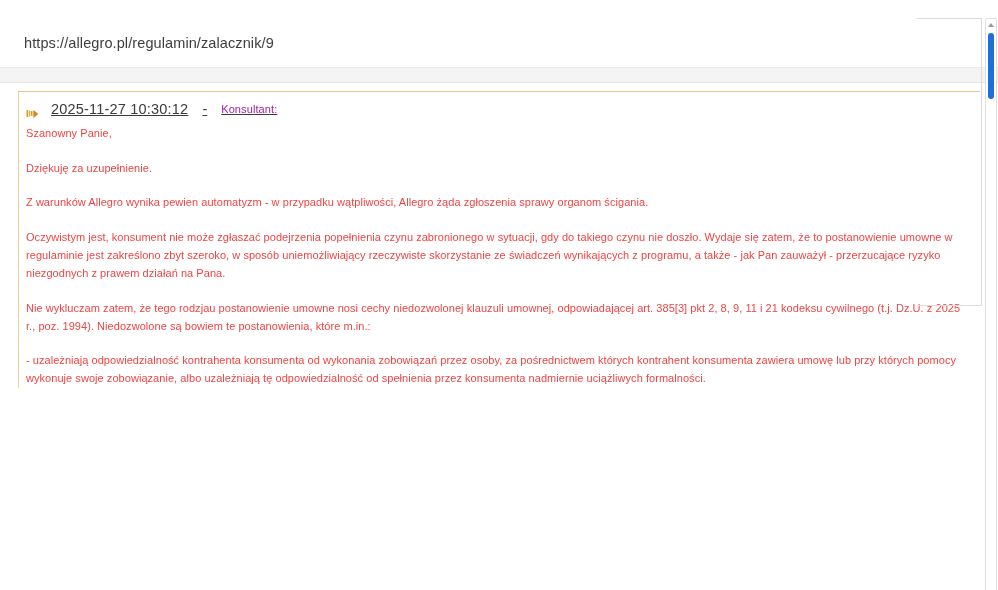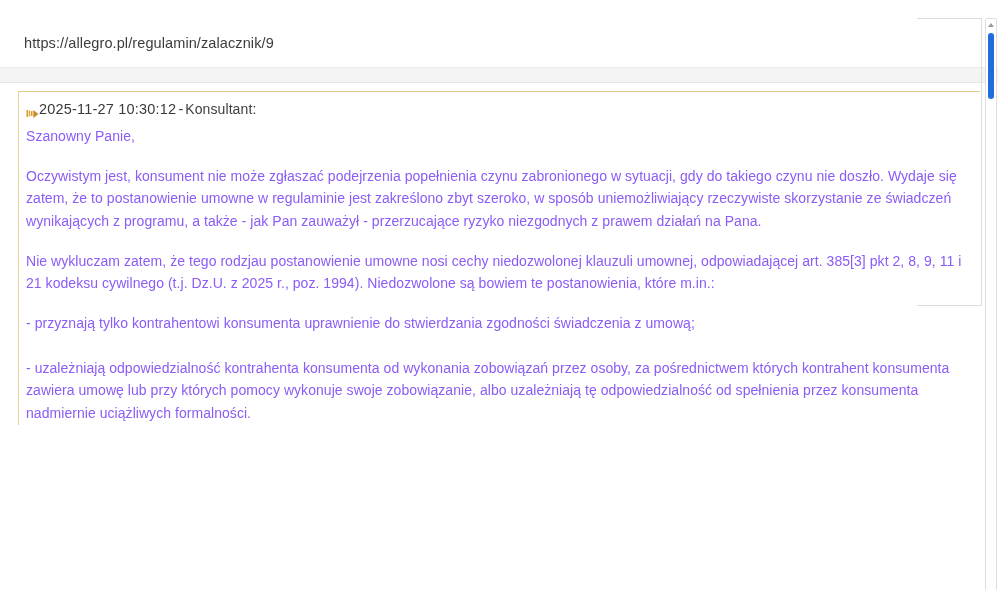--- a/index.html
+++ b/index.html
@@ -56,59 +56,60 @@
     border-left: 1px solid #e8d49a;
     padding: 0 0 0 0;
     background: #ffffff;
     width: 962px;
     box-sizing: border-box;
   }
 
   .msg-header {
     display: flex;
     align-items: center;
-    gap: 0;
+    gap: 12px;
     padding: 9px 4px 8px 7px;
     white-space: nowrap;
+    text-decoration: underline;
   }
   .arrow-icon {
     display: inline-block;
     width: 13px;
     height: 10px;
     flex: 0 0 auto;
     position: relative;
     top: 1px;
   }
   .msg-date {
     font-size: 14.5px;
     color: #3a3a3a;
     letter-spacing: 0.2px;
   }
   .msg-dash {
     font-size: 14.5px;
     color: #3a3a3a;
     padding: 0 2px;
   }
   .msg-author {
-    font-size: 14px;
-    color: #404040;
+    font-size: 11px;
+    color: #a21caf;
     letter-spacing: 0.1px;
     text-decoration: none;
     font-weight: 500;
   }
 
   .msg-body {
     padding: 0 10px 0 7px;
   }
 
   .msg-body p {
     margin: 0 0 18px 0;
-    font-size: 14px;
+    font-size: 11px;
     line-height: 1.62;
-    color: #8b5cf6;
+    color: #ef4444;
     letter-spacing: 0.05px;
   }
   .msg-body p.tight {
     margin-bottom: 17px;
   }
   .msg-body p.bullet {
     margin-bottom: 22px;
   }
 
   
@@ -198,23 +199,24 @@
           <path d="M7.4 1.0 L12.4 5.0 L7.4 9.0 Z" fill="#c98a1e"></path>
         </svg>
       </span>
       <span class="msg-date">2025-11-27 10:30:12</span>
       <span class="msg-dash">-</span>
       <a class="msg-author" href="#">Konsultant:</a>
     </div>
 
     <div class="msg-body">
       <p class="tight">Szanowny Panie,</p>
+      <p class="tight">Dziękuję za uzupełnienie.</p>
+      <p class="tight">Z warunków Allegro wynika pewien automatyzm - w przypadku wątpliwości, Allegro żąda zgłoszenia sprawy organom ścigania.</p>
       <p class="tight">Oczywistym jest, konsument nie może zgłaszać podejrzenia popełnienia czynu zabronionego w sytuacji, gdy do takiego czynu nie doszło. Wydaje się zatem, że to postanowienie umowne w regulaminie jest zakreślono zbyt szeroko, w sposób uniemożliwiający rzeczywiste skorzystanie ze świadczeń wynikających z programu, a także - jak Pan zauważył - przerzucające ryzyko niezgodnych z prawem działań na Pana.</p>
       <p class="tight">Nie wykluczam zatem, że tego rodzjau postanowienie umowne nosi cechy niedozwolonej klauzuli umownej, odpowiadającej art. 385[3] pkt 2, 8, 9, 11 i 21 kodeksu cywilnego (t.j. Dz.U. z 2025 r., poz. 1994). Niedozwolone są bowiem te postanowienia, które m.in.:</p>
-      <p class="bullet">- przyznają tylko kontrahentowi konsumenta uprawnienie do stwierdzania zgodności świadczenia z umową;</p>
       <p class="bullet">- uzależniają odpowiedzialność kontrahenta konsumenta od wykonania zobowiązań przez osoby, za pośrednictwem których kontrahent konsumenta zawiera umowę lub przy których pomocy wykonuje swoje zobowiązanie, albo uzależniają tę odpowiedzialność od spełnienia przez konsumenta nadmiernie uciążliwych formalności.</p>
 
     </div>
 
   </div>
 
   <div class="content-edge"></div>
   <div class="content-edge-2"></div>
   <div class="content-edge-3"></div>
 

